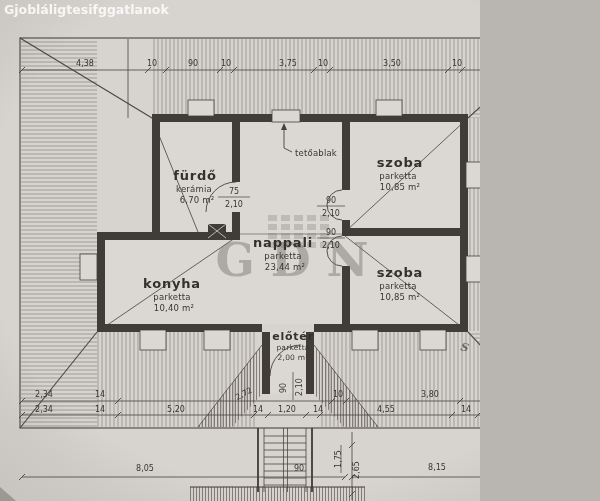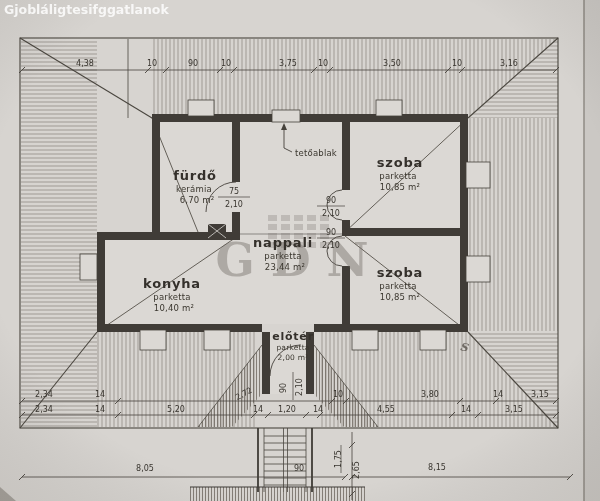--- a/index.html
+++ b/index.html
@@ -1,16 +1,16 @@
 <!DOCTYPE html>
 <html><head>
 <meta charset="utf-8">
 <style>
   html,body{margin:0;padding:0;background:#b9b6b2;}
-  .page{position:relative;width:600px;height:501px;background:#1d4ed8;overflow:hidden;}
+  .page{position:relative;width:480px;height:501px;background:#1d4ed8;overflow:hidden;}
   svg{display:block}
   .rn{font:700 13px "DejaVu Sans",sans-serif;fill:#34302b;letter-spacing:.8px}
   .rs{font:8.5px "DejaVu Sans",sans-serif;fill:#3b372f;letter-spacing:.2px}
   .dm{font:8px "DejaVu Sans",sans-serif;fill:#39352f}
   .wm{font:700 12.5px "DejaVu Sans",sans-serif;fill:rgba(255,255,255,.82);filter:blur(.6px)}
   .gdn{font:700 46px "DejaVu Serif",serif;fill:#6f6963;opacity:.42;letter-spacing:16px}
   .mk{font:italic 700 11px "DejaVu Serif",serif;fill:#5a554f;opacity:.8}
 </style>
 </head>
 <body>

